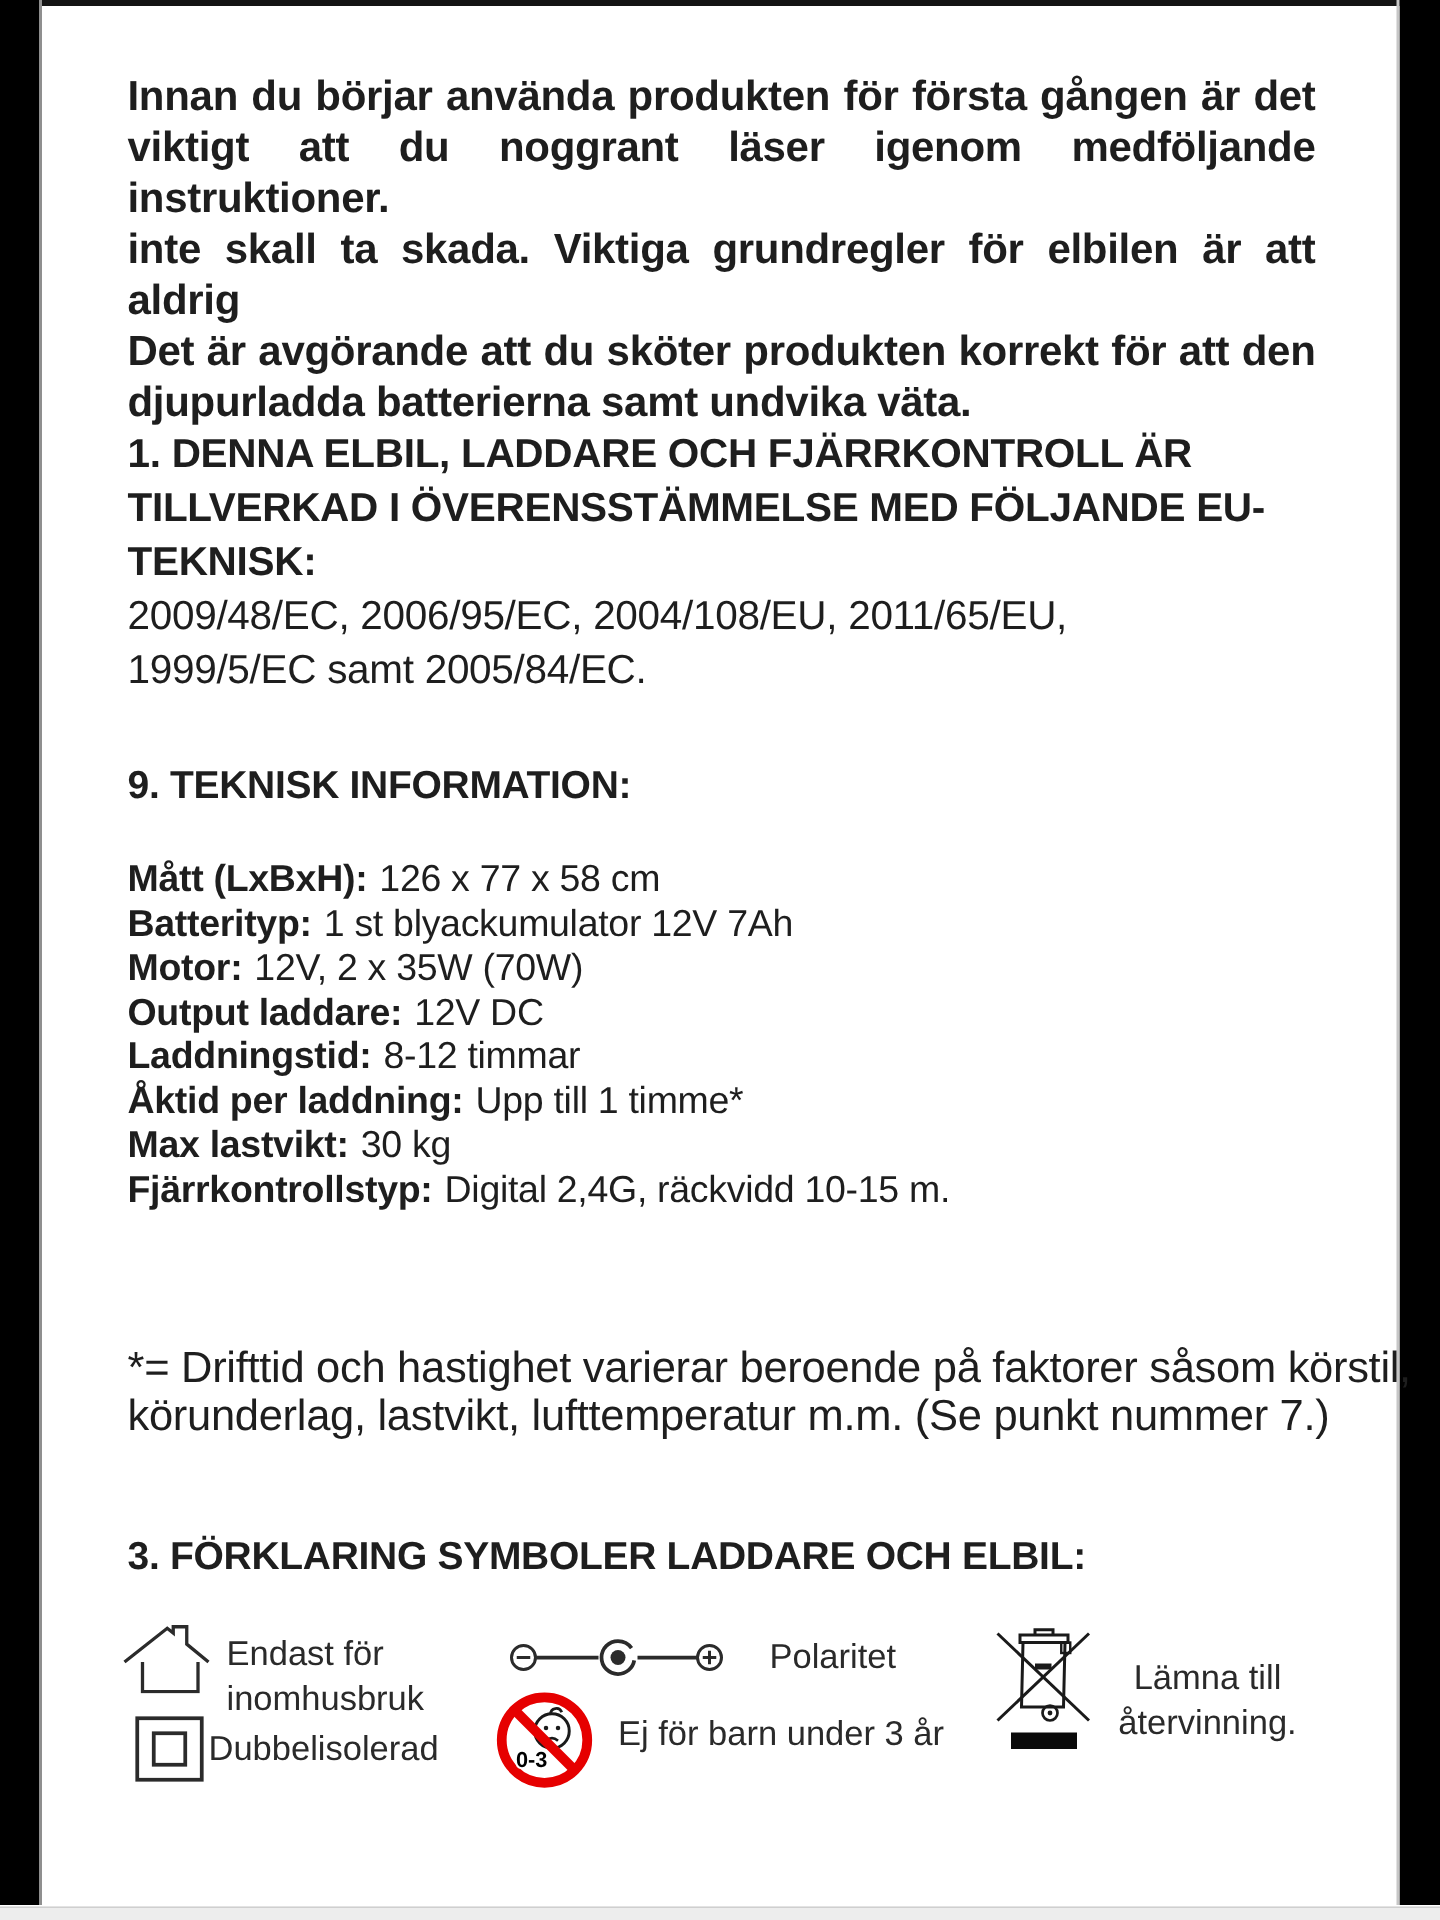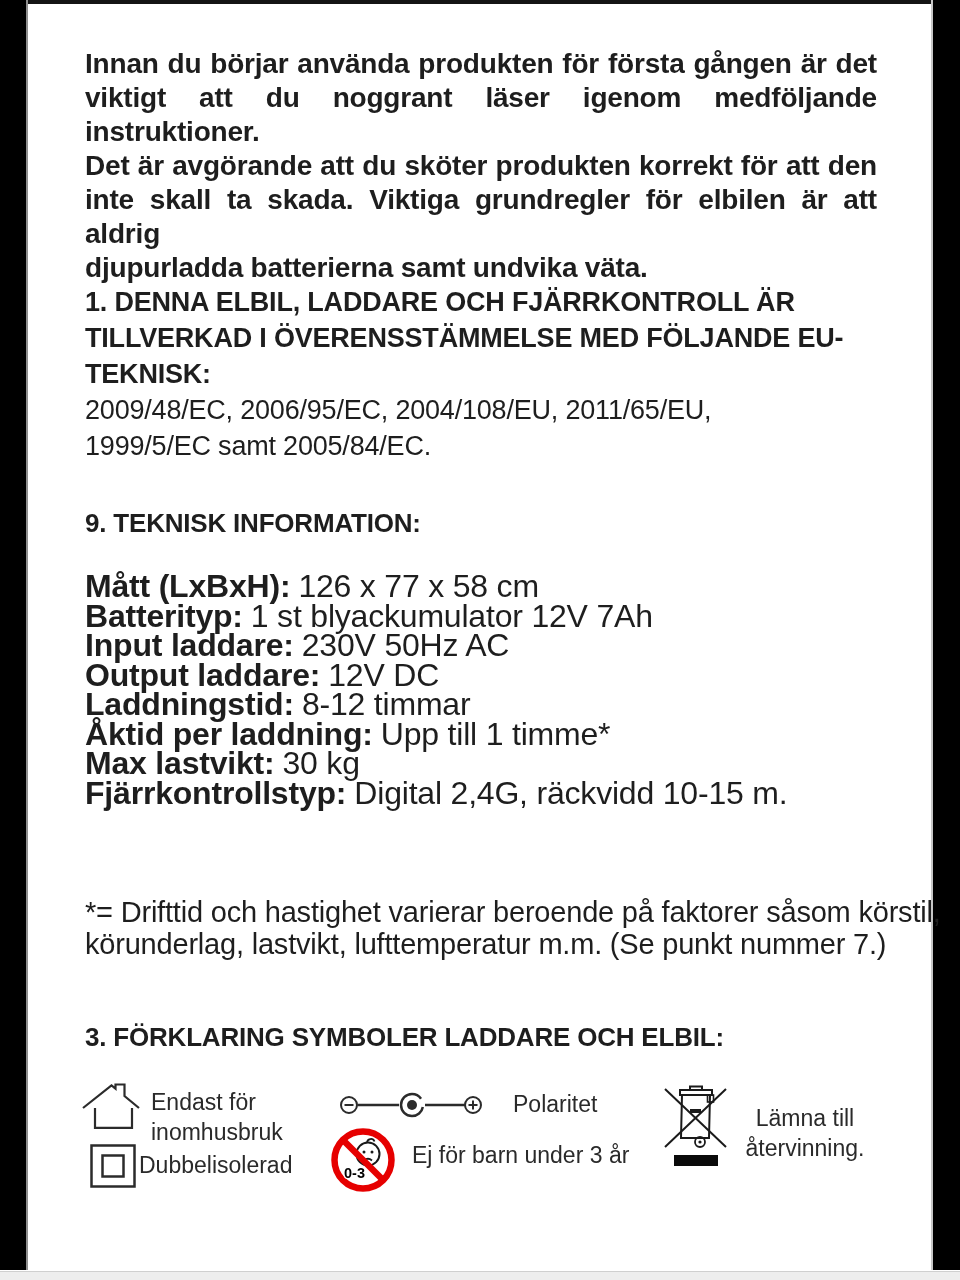--- a/index.html
+++ b/index.html
@@ -18,21 +18,21 @@
   .bar-bottom{left:0;top:1271px;width:960px;height:9px;background:#ededed;border-top:1px solid #cfcfcf;box-sizing:border-box;}
 
   
   .intro{left:85px;top:47px;width:792px;font-size:28px;line-height:34px;font-weight:bold;letter-spacing:-0.2px;}
   .intro .jl{text-align:justify;text-align-last:justify;}
   .s1{left:85px;top:284px;width:802px;font-size:27px;line-height:36px;letter-spacing:-0.2px;}
   .s1 .hl{font-weight:bold;white-space:nowrap;}
   .s1 .bl{font-weight:normal;white-space:nowrap;}
   .s2h,.s3h{font-size:26px;font-weight:bold;letter-spacing:-0.2px;white-space:nowrap;}
   .s2h{left:85px;top:508px;}
-  .specs{left:85px;top:572px;font-size:32px;line-height:29.5px;letter-spacing:-0.2px;}
+  .specs{left:85px;top:572px;font-size:25px;line-height:29.5px;letter-spacing:-0.2px;}
   .spec{white-space:nowrap;}
   .spec .sl{font-weight:bold;margin-right:8px;}
   .footnote{left:85px;top:896px;width:810px;font-size:29px;line-height:32px;letter-spacing:-0.2px;}
   .footnote div{white-space:nowrap;}
   .s3h{left:85px;top:1022px;}
 
   
   .symlabel{font-size:23px;line-height:30px;color:#2a2a2a;}
   .lbl-endast{left:151px;top:1087px;width:136px;}
   .lbl-dubbel{left:139px;top:1150px;white-space:nowrap;}
@@ -52,39 +52,39 @@
 <div class="abs bar-top"></div>
 <div class="abs bar-left"></div>
 <div class="abs bar-right"></div>
 <div class="abs sep-left"></div>
 <div class="abs sep-right"></div>
 <div class="abs bar-bottom"></div>
 
 <div class="abs intro">
   <div class="jl">Innan du börjar använda produkten för första gången är det</div>
   <div class="jl">viktigt att du noggrant läser igenom medföljande instruktioner.</div>
+  <div class="jl">inte skall ta skada. Viktiga grundregler för elbilen är att aldrig</div>
   <div class="jl">Det är avgörande att du sköter produkten korrekt för att den</div>
-  <div class="jl">inte skall ta skada. Viktiga grundregler för elbilen är att aldrig</div>
   <div>djupurladda batterierna samt undvika väta.</div>
 </div>
 
 <div class="abs s1">
   <div class="hl">1. DENNA ELBIL, LADDARE OCH FJÄRRKONTROLL ÄR</div>
   <div class="hl">TILLVERKAD I ÖVERENSSTÄMMELSE MED FÖLJANDE EU-</div>
   <div class="hl">TEKNISK:</div>
   <div class="bl">2009/48/EC, 2006/95/EC, 2004/108/EU, 2011/65/EU,</div>
   <div class="bl">1999/5/EC samt 2005/84/EC.</div>
 </div>
 
 <div class="abs s2h">9. TEKNISK INFORMATION:</div>
 
 <div class="abs specs">
   <div class="spec"><span class="sl">Mått (LxBxH):</span><span class="sv">126 x 77 x 58 cm</span></div>
   <div class="spec"><span class="sl">Batterityp:</span><span class="sv">1 st blyackumulator 12V 7Ah</span></div>
-  <div class="spec"><span class="sl">Input laddare:</span><span class="sv">230V 50Hz AC</span></div>
+  <div class="spec"><span class="sl">Motor:</span><span class="sv">12V, 2 x 35W (70W)</span></div>
   <div class="spec"><span class="sl">Output laddare:</span><span class="sv">12V DC</span></div>
   <div class="spec"><span class="sl">Laddningstid:</span><span class="sv">8-12 timmar</span></div>
   <div class="spec"><span class="sl">Åktid per laddning:</span><span class="sv">Upp till 1 timme*</span></div>
   <div class="spec"><span class="sl">Max lastvikt:</span><span class="sv">30 kg</span></div>
   <div class="spec"><span class="sl">Fjärrkontrollstyp:</span><span class="sv">Digital 2,4G, räckvidd 10-15 m.</span></div>
 </div>
 
 <div class="abs footnote">
   <div>*= Drifttid och hastighet varierar beroende på faktorer såsom körstil,</div>
   <div>körunderlag, lastvikt, lufttemperatur m.m. (Se punkt nummer 7.)</div>

